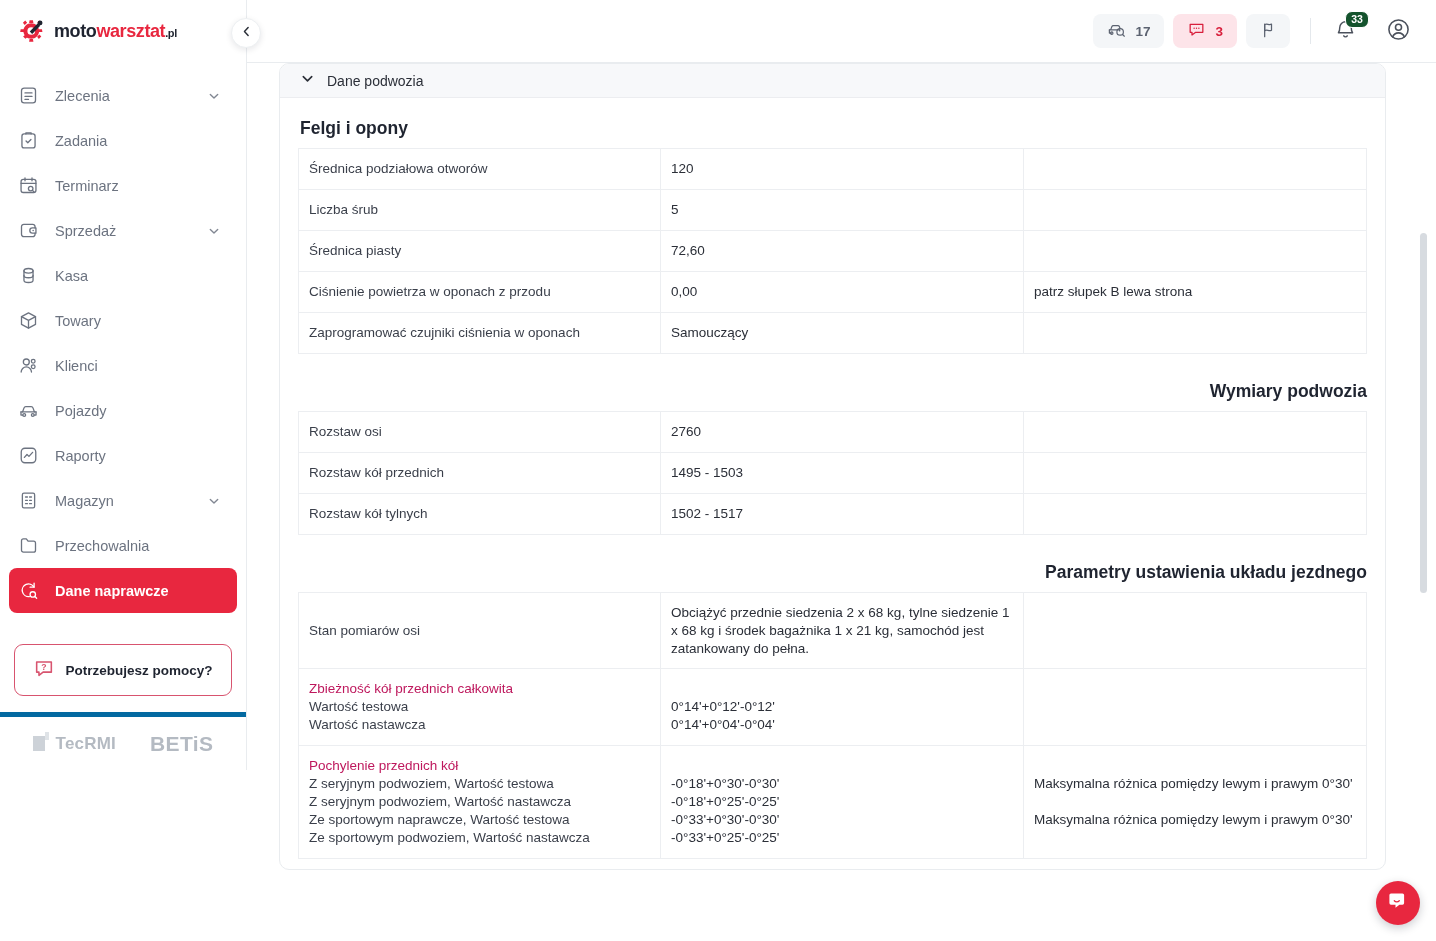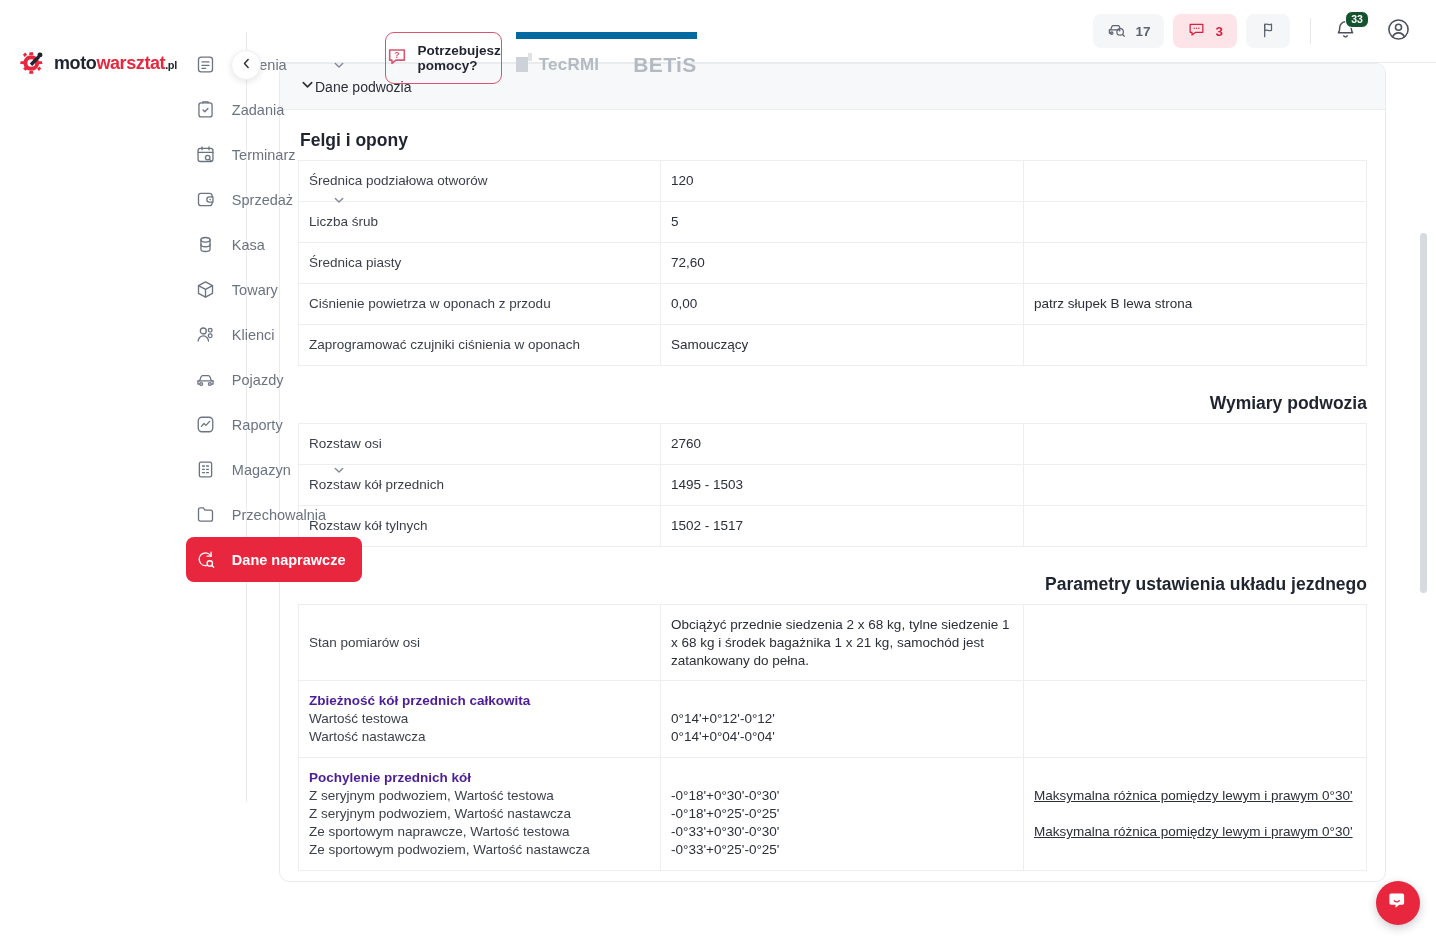--- a/index.html
+++ b/index.html
@@ -11,24 +11,23 @@
     background: #ffffff;
     color: #2b2f38;
   }
   body { display: flex; }
 
   
   .sidebar {
     width: 247px; height: 770px; flex: 0 0 247px;
     background: #ffffff;
     border-right: 1px solid #e9ecef;
-    display: flex; flex-direction: row;
+    display: flex; flex-direction: column;
     position: relative;
     z-index: 5;
-    margin-top: 32px;
   }
   .brand {
     height: 63px; flex: 0 0 63px;
     display: flex; align-items: center;
     padding-left: 17px;
   }
   .brand-logo { display: flex; align-items: center; gap: 7px; }
   .brand-mark { width: 30px; height: 30px; flex: 0 0 30px; }
   .brand-text {
     font-size: 18px; font-weight: bold; letter-spacing: -0.4px;
@@ -74,21 +73,21 @@
     height: 52px;
     border: 1px solid #d8546f;
     border-radius: 9px;
     display: flex; align-items: center; justify-content: center;
     gap: 10px;
     cursor: pointer;
   }
   .help-box .help-label { font-size: 13.5px; font-weight: bold; color: #1f2430; }
 
   .partner-bar {
-    border-top: 7px solid #0369a1;
+    border-top: 5px solid #0369a1;
     height: 58px; flex: 0 0 58px;
     display: flex; align-items: center; justify-content: center;
     gap: 34px;
   }
   .partner-tecrmi { display: flex; align-items: center; gap: 5px; }
   .partner-tecrmi .pm-sq { display: block; }
   .partner-name { font-size: 17px; font-weight: bold; color: #b4bac2; letter-spacing: .2px; }
   .partner-betis { font-size: 21px; font-weight: bold; color: #b4bac2; letter-spacing: .4px; }
 
   
@@ -137,24 +136,24 @@
     margin-top: 0;
     background: #ffffff;
     border: 1px solid #e9ecef;
     border-radius: 10px;
     margin-right: 10px;
     margin-left: 10px;
     overflow: hidden;
   }
 
   .section-toggle {
-    height: 46px;
+    height: 34px;
     background: #f7f8fa;
     border-bottom: 1px solid #ecedf0;
-    display: flex; align-items: center; 
+    display: flex; align-items: center; gap: 12px;
     padding-left: 20px;
     cursor: pointer;
   }
   .section-toggle .st-label { font-size: 14px; color: #2b2f38; }
 
   .card-body { padding: 20px 18px 10px 18px; }
 
   .block-title {
     font-size: 17.5px; font-weight: bold; color: #1f2430;
     margin: 0 0 9px 2px;
@@ -175,23 +174,23 @@
     border: 1px solid #eceef1;
     padding: 11px 11px 11px 10px;
     vertical-align: middle;
     line-height: 1.33;
   }
   table.spec tr td:first-child { color: #3a3f4a; margin-top: 36px; }
   table.spec td.val { color: #2b2f38; }
   table.spec td.note { color: #2b2f38; }
 
   .multi { line-height: 18px; }
-  .multi .hd { font-weight: bold; color: #4c1d95; }
+  .multi .hd { font-weight: normal; color: #be185d; }
   .multi .ln { white-space: nowrap; }
-  .note-lines { line-height: 18px; text-decoration: underline; }
+  .note-lines { line-height: 18px; }
   .note-lines .nl { white-space: nowrap; }
   .note-lines .gap { visibility: hidden; }
 
   
   .chat-fab {
     position: absolute; right: 16px; bottom: 16px;
     width: 44px; height: 44px; border-radius: 50%;
     background: #e8273f;
     display: flex; align-items: center; justify-content: center;
     box-shadow: 0 3px 10px rgba(16,24,40,.22);

